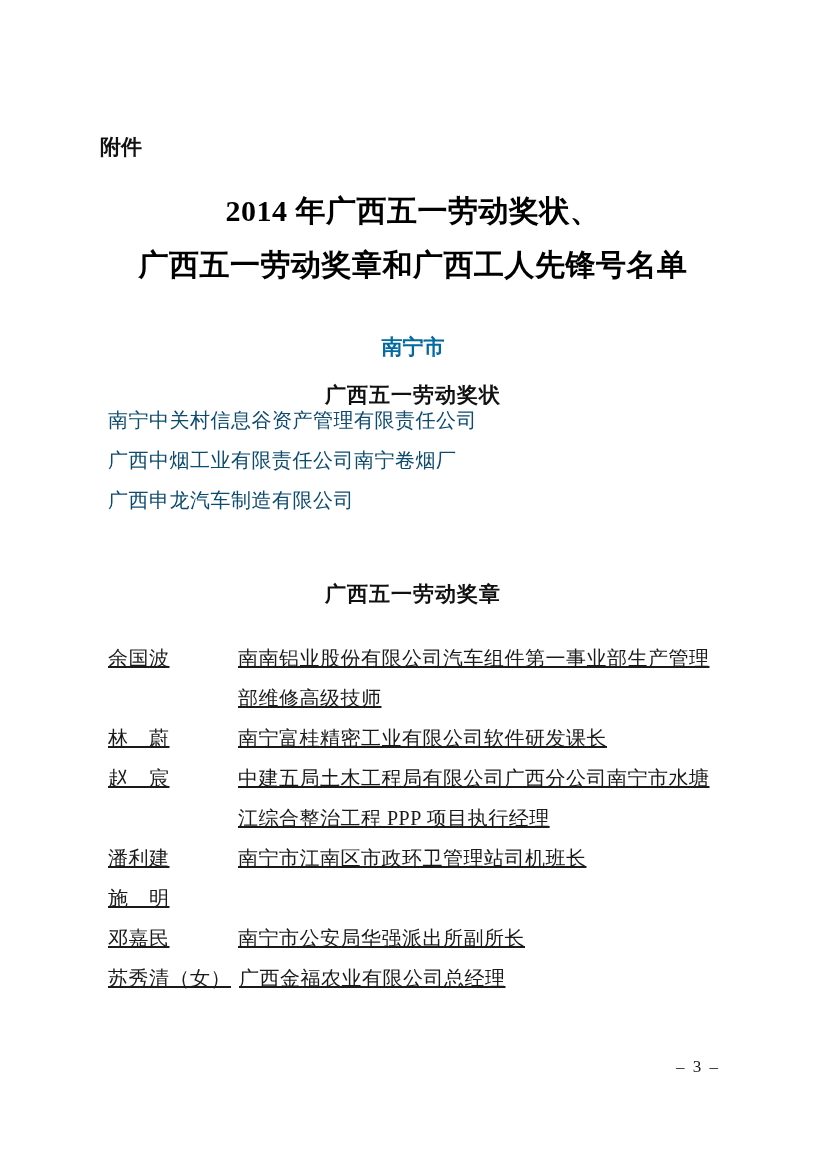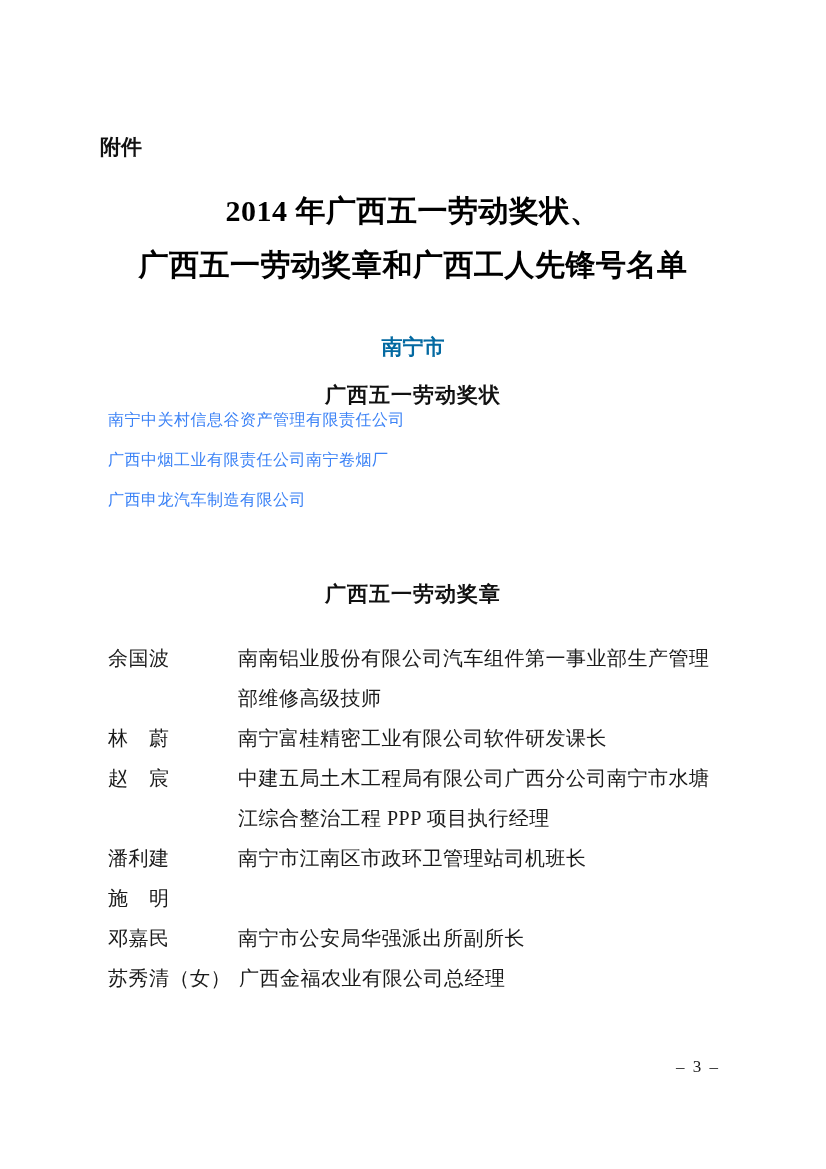--- a/index.html
+++ b/index.html
@@ -60,39 +60,40 @@
     letter-spacing: 1px;
     color: #111111;
   }
   .heading-certificate { top: 380px; }
   .heading-medal { top: 579px; }
   .company-list {
     position: absolute;
     left: 108px;
     top: 400px;
     width: 620px;
-    font-size: 16px;
+    font-size: 20px;
     line-height: 40px;
     letter-spacing: 0.5px;
-    color: #3b82f6;
+    color: #0c4a6e;
     list-style: none;
   }
   .recipient-list {
     position: absolute;
     left: 108px;
     top: 638px;
     width: 620px;
     font-size: 20px;
     line-height: 40px;
     letter-spacing: 0.5px;
     color: #1a1a1a;
   }
   .recipient-row {
     display: flex;
     align-items: flex-start;
+    text-decoration: underline;
   }
   .recipient-name {
     flex: 0 0 auto;
     min-width: 130px;
     white-space: nowrap;
     padding-right: 8px;
   }
   .recipient-position {
     flex: 0 1 auto;
     max-width: 490px;

